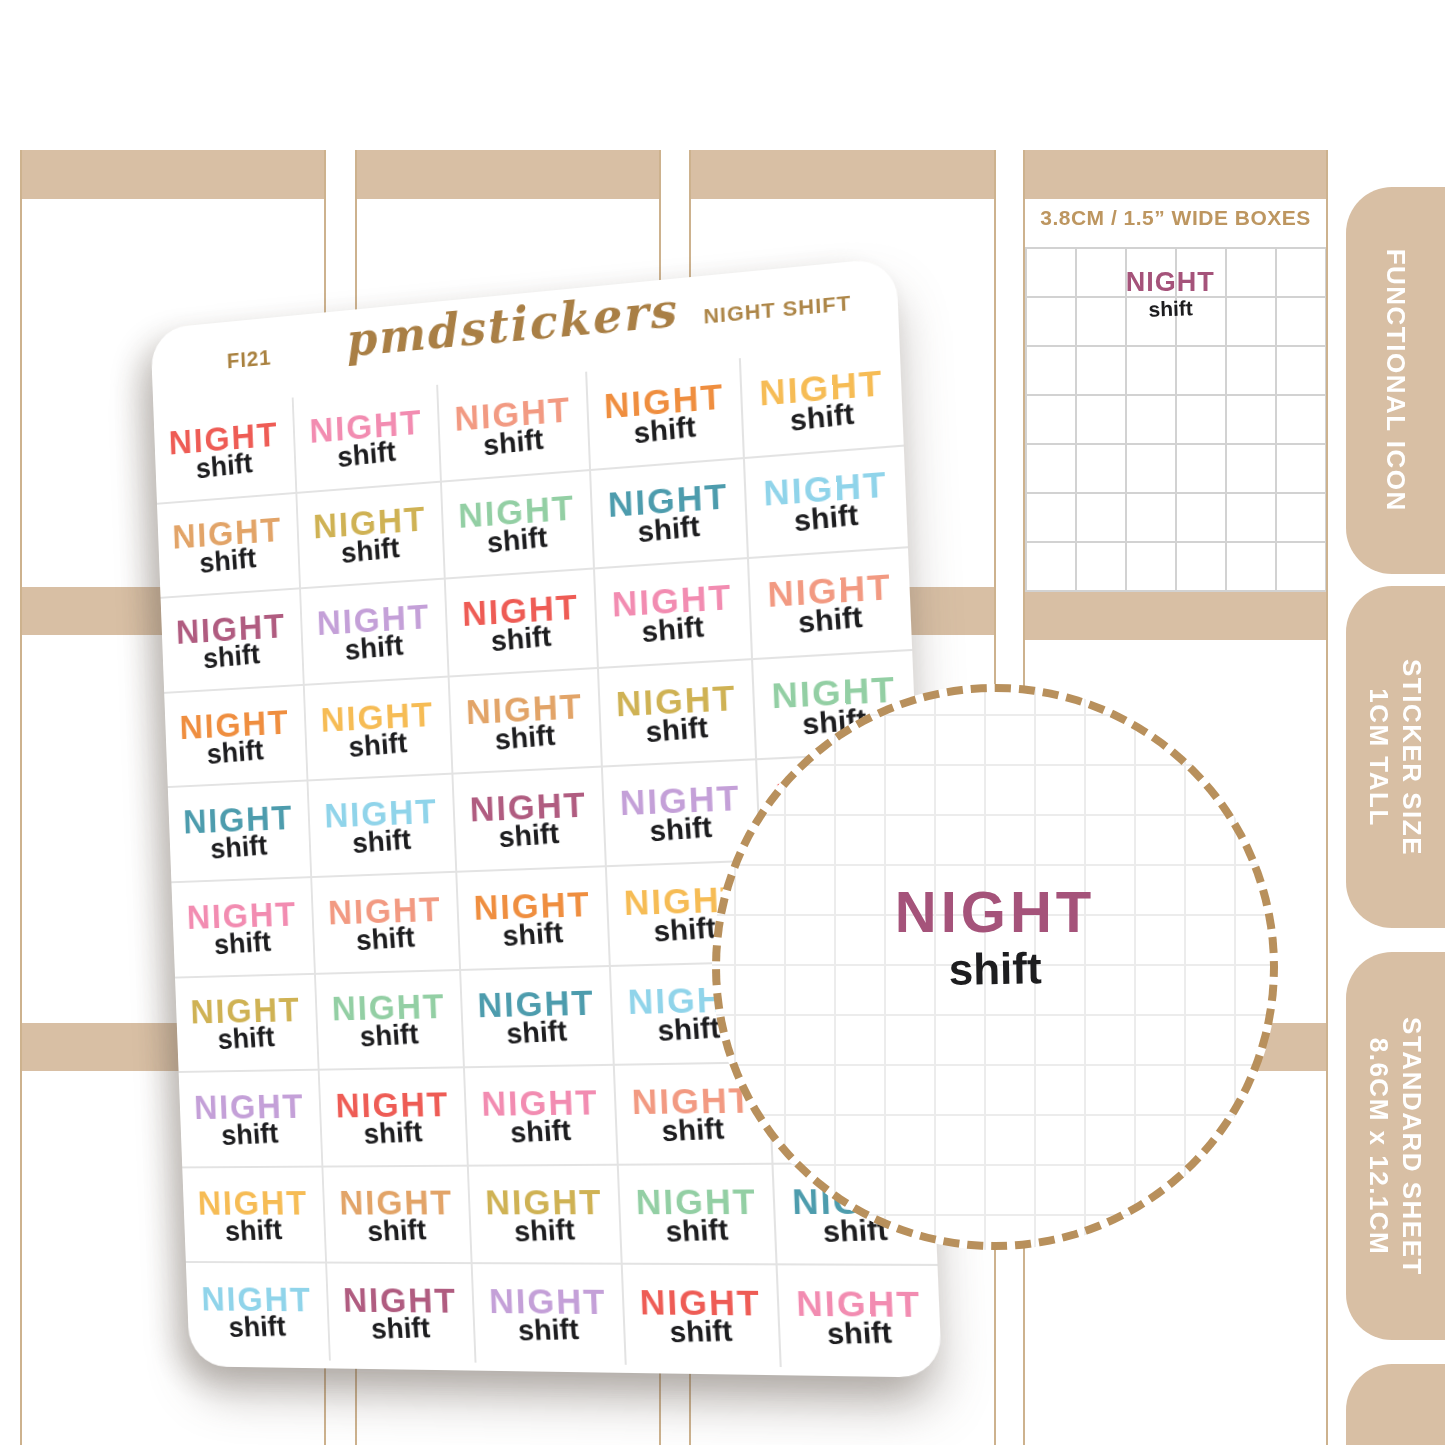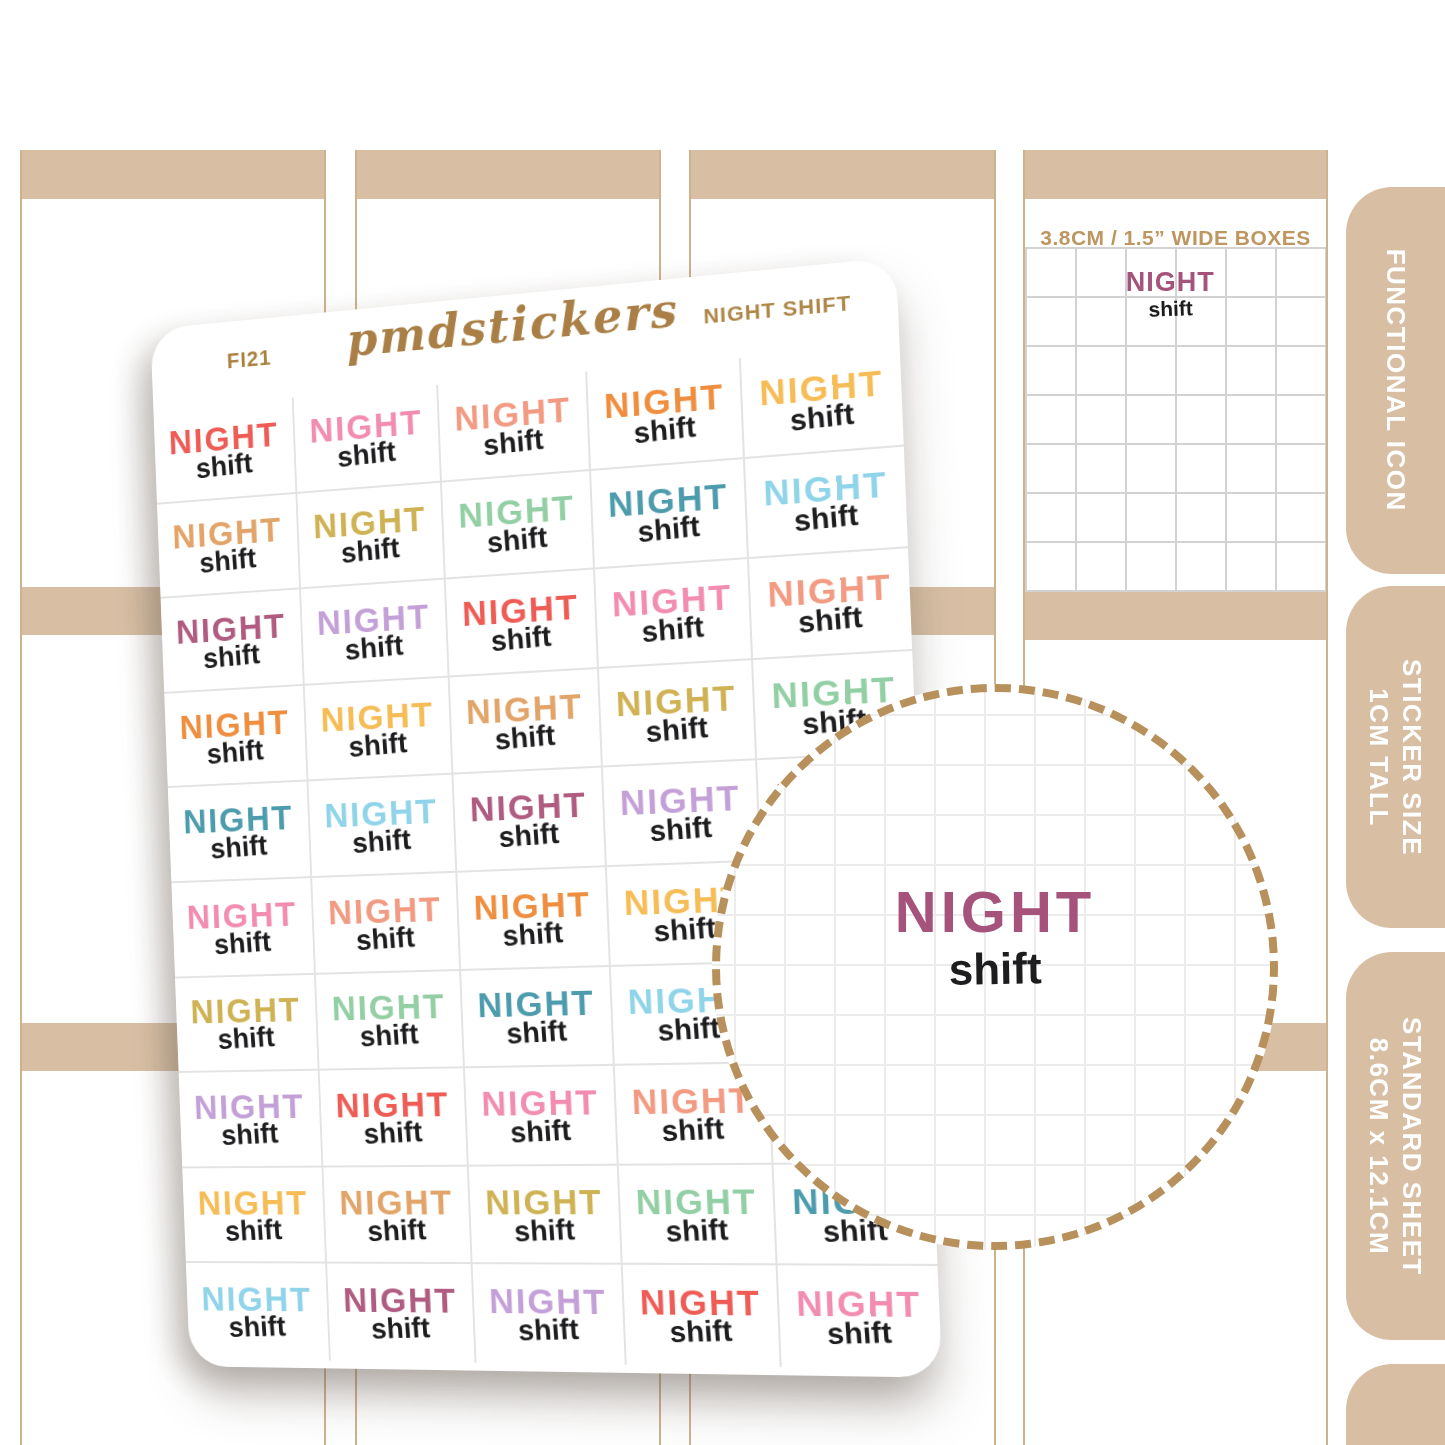--- a/index.html
+++ b/index.html
@@ -14,21 +14,21 @@
   .col-band{position:absolute;left:0;right:0;height:48px;background:#d8bfa4;}
   .band-a{top:437px;}
   .band-b{top:873px;}
   #col1{left:20px;width:306px;}
   #col2{left:355px;width:306px;}
   #col3{left:689px;width:307px;}
   #col4{left:1023px;width:305px;}
 
   
   .mockup-title{position:absolute;left:0;right:0;top:56px;text-align:center;
-      font-size:21px;font-weight:bold;color:#bd9660;letter-spacing:.5px;white-space:nowrap;margin-top:20px;}
+      font-size:21px;font-weight:bold;color:#bd9660;letter-spacing:.5px;white-space:nowrap;}
   .mockup-grid{position:absolute;left:0;right:0;top:97px;height:345px;
       background-image:
         repeating-linear-gradient(to bottom,#d2d2d2 0 2px,transparent 2px 49px),
         repeating-linear-gradient(to right,#d2d2d2 0 2px,transparent 2px 50px);}
   .mockup-sticker{position:absolute;top:22px;left:50%;transform:translateX(-56%);
       text-align:center;line-height:1;}
   .mockup-sticker .w1{font-size:27px;font-weight:800;letter-spacing:1px;}
   .mockup-sticker .w2{font-size:21px;font-weight:800;margin-top:2px;transform:rotate(-2deg);}
 
   

